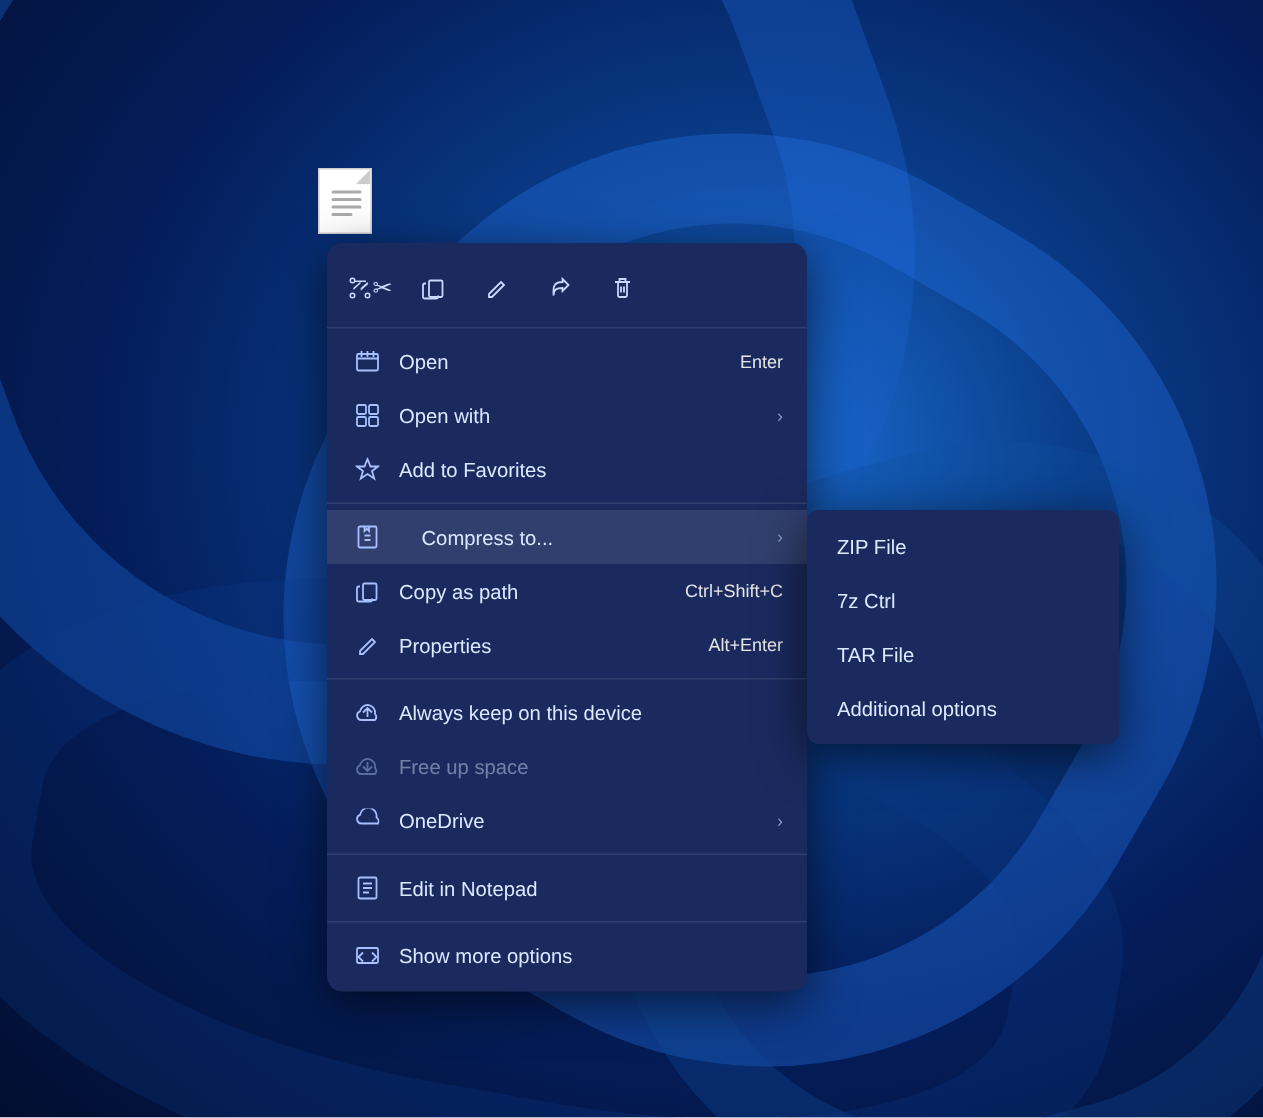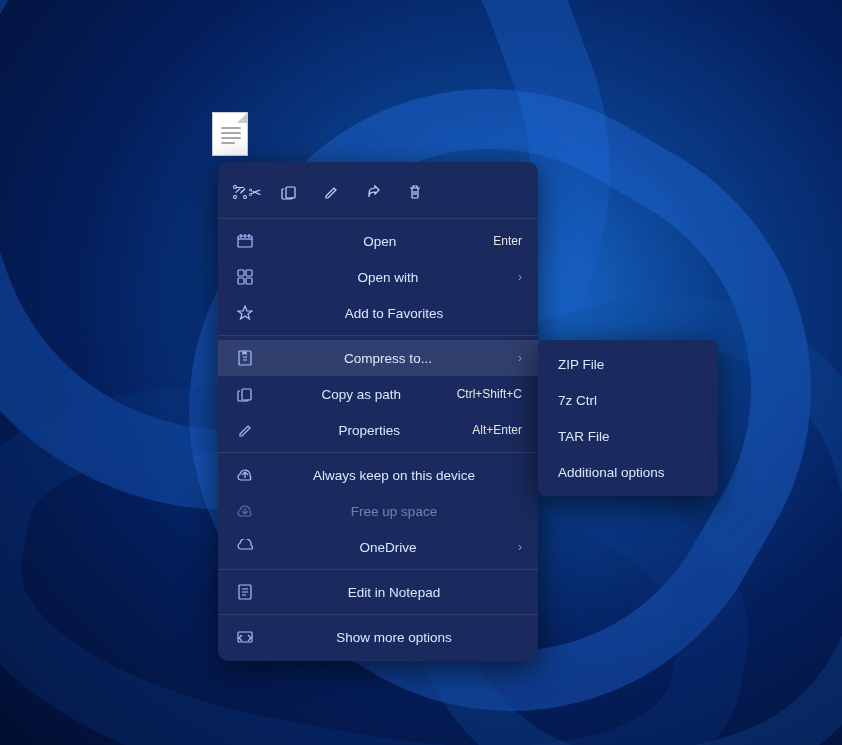--- a/index.html
+++ b/index.html
@@ -185,41 +185,40 @@
       align-items: center;
       justify-content: center;
       margin-right: 10px;
       color: #a8c0ff;
       font-size: 14px;
       flex-shrink: 0;
     }
 
     .menu-label {
       flex: 1;
-      text-align: center;
     }
 
     .menu-shortcut {
       color: #e5e5e5;
       font-size: 12px;
       margin-left: auto;
     }
 
     .menu-arrow {
       color: #8899cc;
       margin-left: 8px;
       font-size: 12px;
     }
 
     
     .submenu {
       position: absolute;
       top: 0;
       left: 100%;
-      width: 180px;
+      width: 208px;
       background: #1a2a5e;
       border-radius: 8px;
       box-shadow: 0 8px 32px rgba(0,0,0,0.6);
       padding: 6px 0;
       z-index: 200;
     }
 
     .submenu-item {
       display: flex;
       align-items: center;

